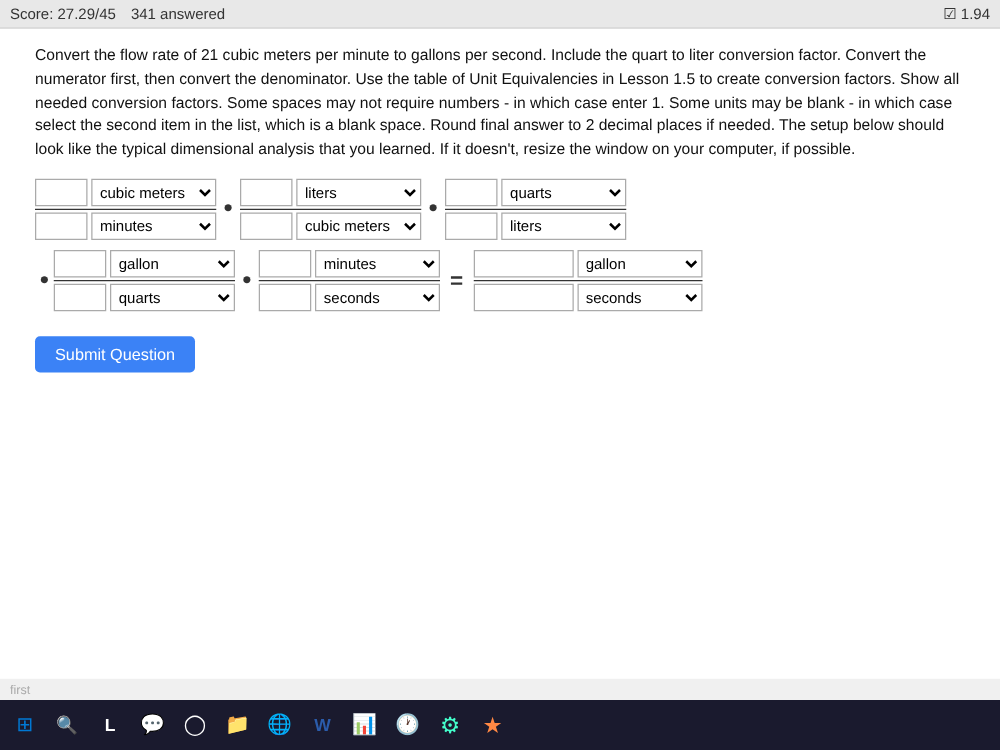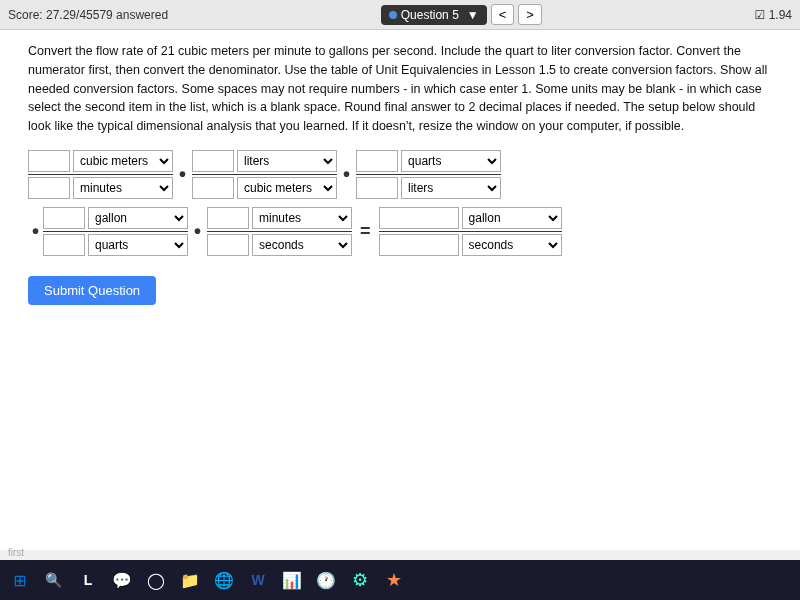--- a/index.html
+++ b/index.html
@@ -202,32 +202,23 @@
       display: flex;
       align-items: center;
       gap: 3px;
       padding-top: 2px;
     }
   </style>
 </head>
 <body>
 
 <div class="top-bar">
-  <div style="display:flex; align-items:center; ">
+  <div style="display:flex; align-items:center; gap:12px;">
     <span class="score-text">Score: 27.29/45</span>
-    <span class="score-text">579 answered</span>
-  </div>
-  <div class="question-nav">
-    <div class="question-dropdown">
-      <span class="q-dot"></span>
-      <span>Question 5</span>
-      <span style="margin-left:4px;">▼</span>
-    </div>
-    <button class="nav-btn">&lt;</button>
-    <button class="nav-btn">&gt;</button>
+    <span class="score-text">341 answered</span>
   </div>
   <div class="top-right">
     ☑ <span>1.94</span>
   </div>
 </div>
 
 <div class="main-content">
 
   <p class="instructions">Convert the flow rate of 21 cubic meters per minute to gallons per second. Include the quart to liter conversion factor. Convert the numerator first, then convert the denominator. Use the table of Unit Equivalencies in Lesson 1.5 to create conversion factors. Show all needed conversion factors. Some spaces may not require numbers - in which case enter 1. Some units may be blank - in which case select the second item in the list, which is a blank space. Round final answer to 2 decimal places if needed. The setup below should look like the typical dimensional analysis that you learned. If it doesn't, resize the window on your computer, if possible.</p>
 

